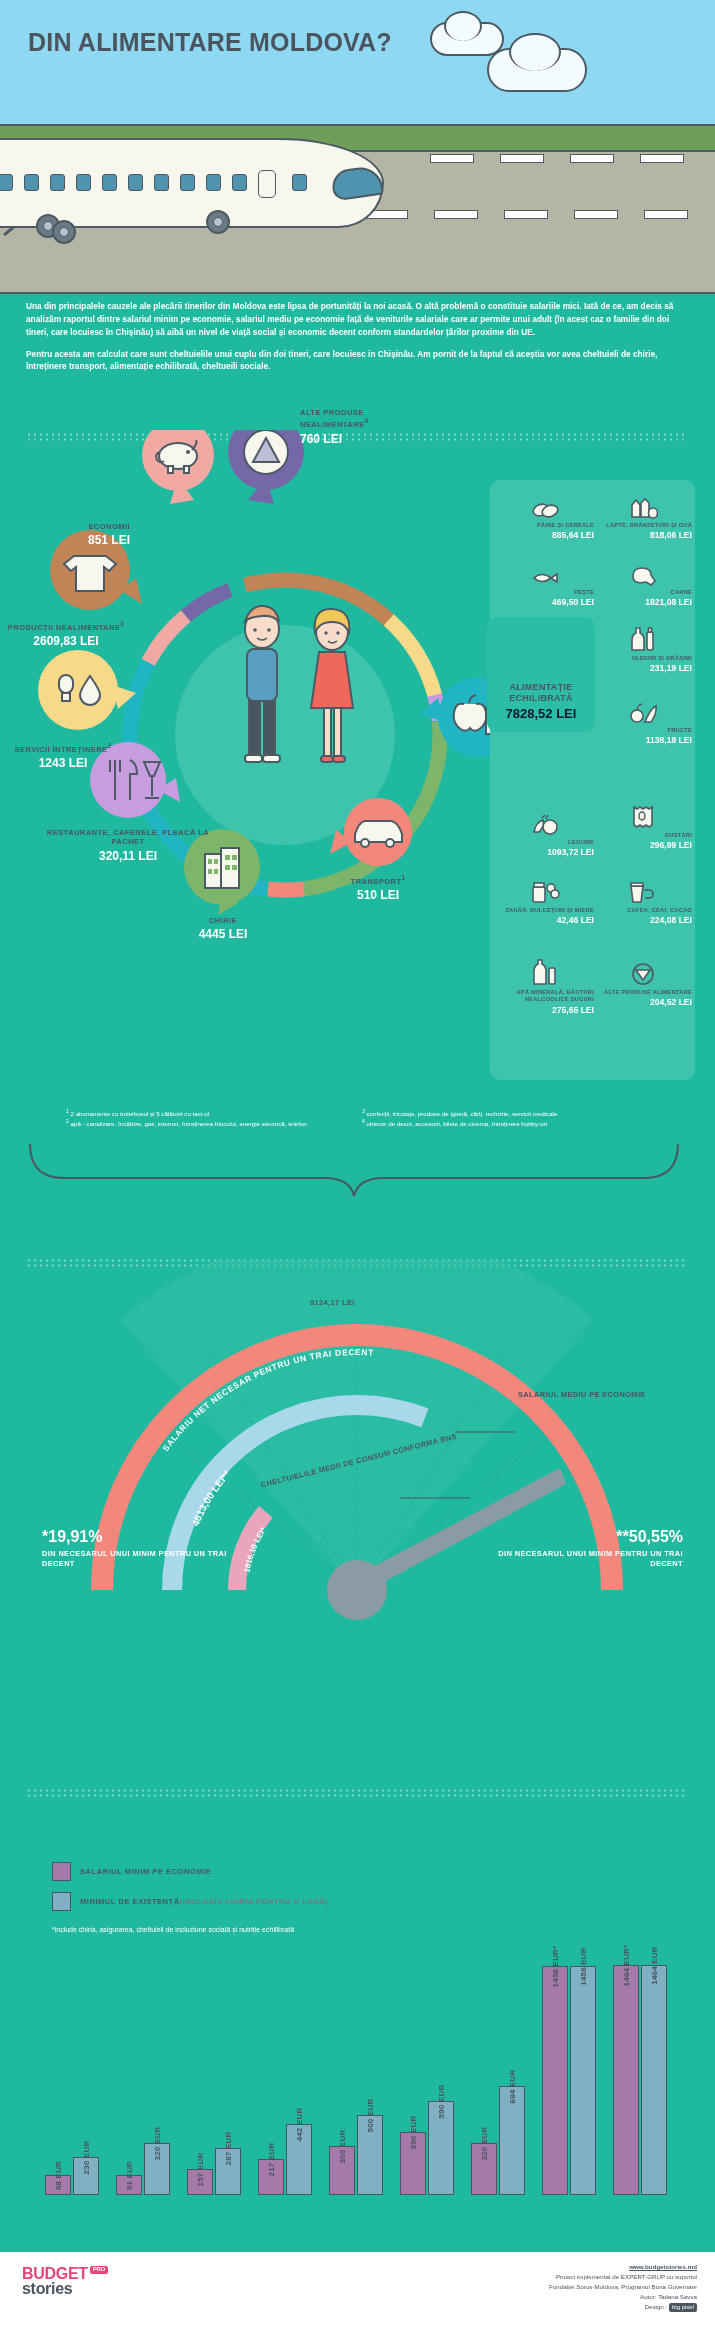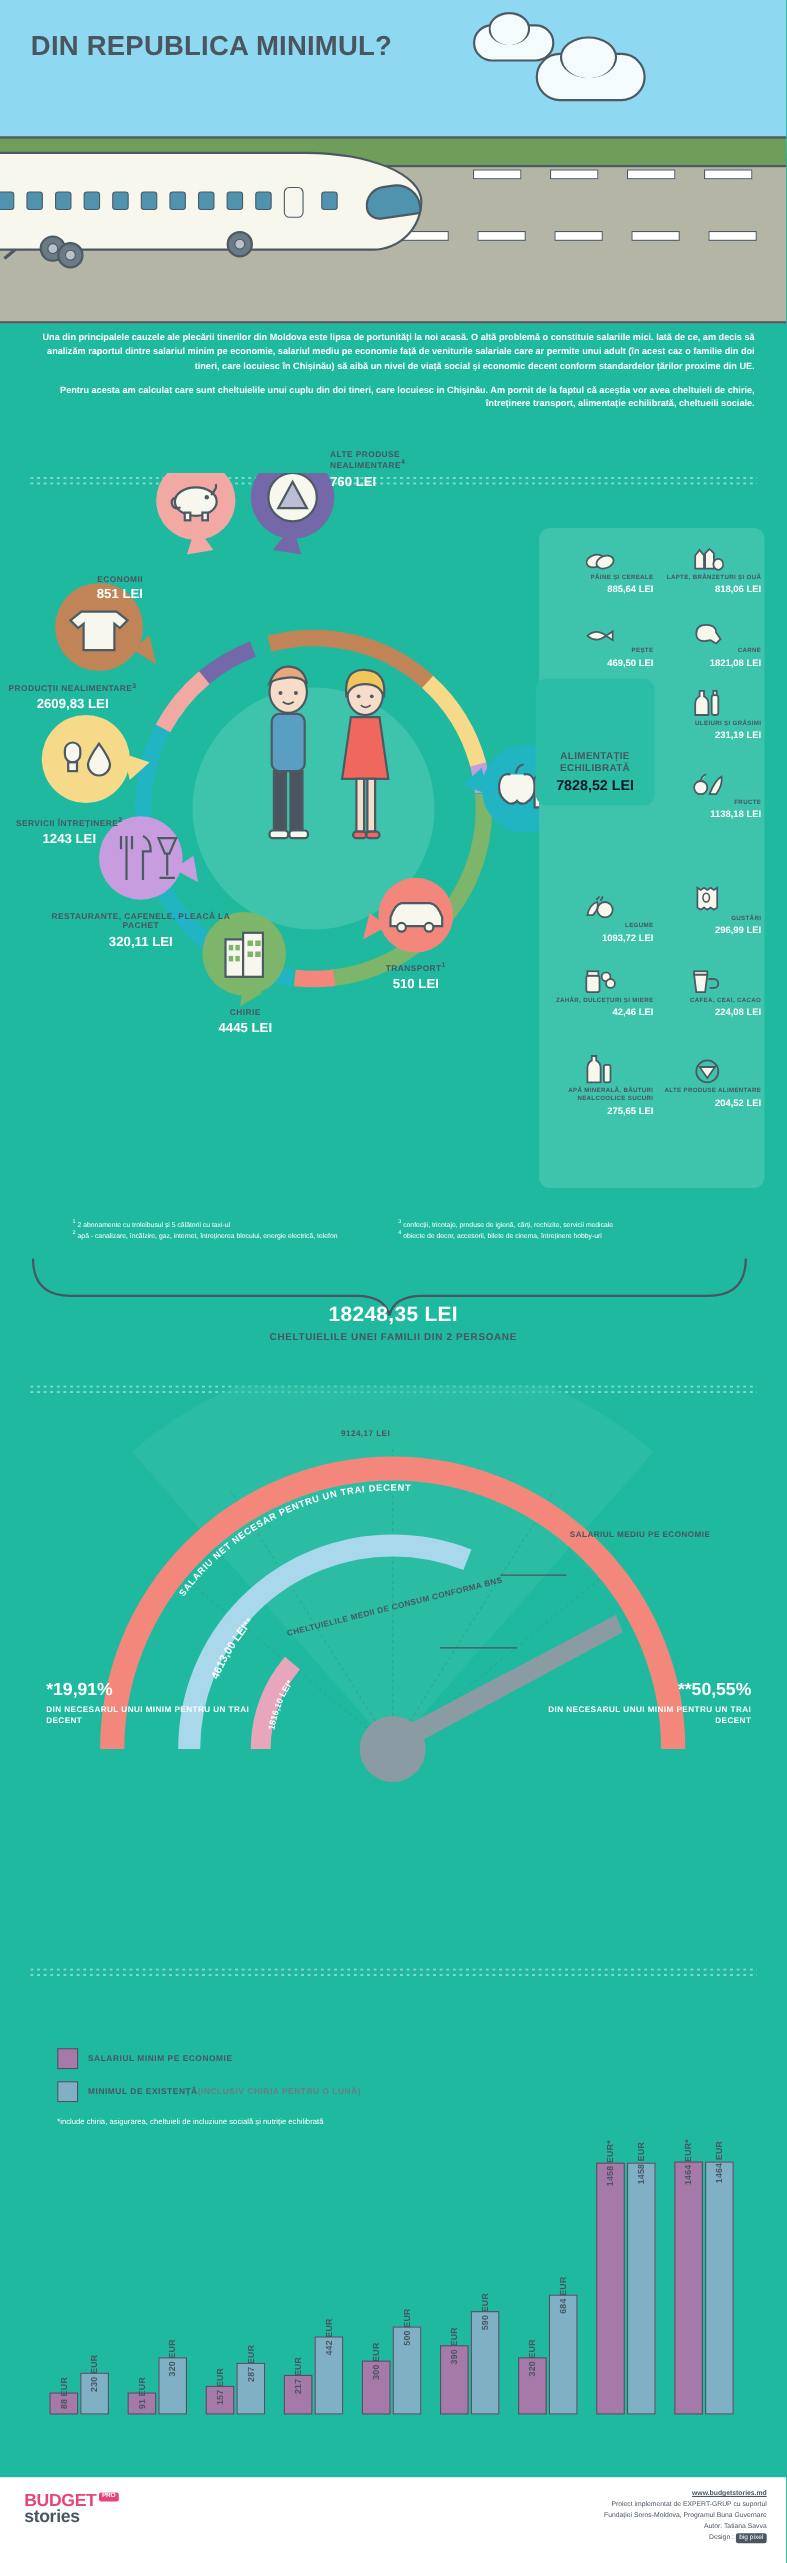--- a/index.html
+++ b/index.html
@@ -24,21 +24,21 @@
   .plane{position:absolute;left:-40px;top:138px;width:420px;height:86px;background:#f7f7ee;border:2px solid #4b5a63;border-radius:0 140px 60px 0/0 60px 60px 0;z-index:4;}
   .win{position:absolute;top:34px;width:13px;height:15px;background:#4f93ae;border:1.8px solid #4b5a63;border-radius:3px;}
   .door{position:absolute;left:296px;top:30px;width:16px;height:26px;background:#f7f7ee;border:1.8px solid #4b5a63;border-radius:5px;}
   .cockpit{position:absolute;left:370px;top:28px;width:46px;height:26px;background:#4f93ae;border:2px solid #4b5a63;border-radius:24px 30px 6px 16px;transform:rotate(-8deg);}
   .wheel{position:absolute;width:20px;height:20px;border-radius:50%;background:#6b7b86;border:2px solid #4b5a63;z-index:5;}
   .wheel:after{content:"";position:absolute;left:5px;top:5px;width:8px;height:8px;border-radius:50%;background:#b8c2c8;border:1.5px solid #4b5a63;}
   .wing{position:absolute;left:-10px;top:195px;width:120px;height:3px;background:#4b5a63;transform:rotate(-40deg);z-index:3;}
 
   
   .intro{position:absolute;left:26px;top:300px;width:660px;color:#fff;font-size:8.3px;line-height:1.55;}
-  .intro p{margin:0 0 9px 0;text-align:right;}
+  .intro p{margin:0 0 9px 0;}
   .intro b{font-weight:bold;}
 
   
   .dots{position:absolute;left:26px;width:662px;height:10px;
     background-image:radial-gradient(circle, rgba(255,255,255,.45) 1px, transparent 1.2px);
     background-size:6px 5px;}
 
   
   .donut-wrap{position:absolute;left:0;top:430px;width:715px;height:680px;}
   .lbl{position:absolute;color:#4a5560;font-size:7.6px;font-weight:bold;letter-spacing:.4px;line-height:1.25;}
@@ -99,21 +99,21 @@
 </head>
 <body>
 
 <div class="page">
 
   <div class="sky"></div>
   <div class="cloud c1"></div>
   <div class="cloud c2"></div>
 
   <div class="headline">
-    <div class="l2">DIN REPUBLICA MINIMUL?</div>
+    <div class="l2">DIN ALIMENTARE MOLDOVA?</div>
   </div>
 
   <div class="grass"></div>
   <div class="tarmac">
     <div class="dash" style="left:14px;top:58px;width:42px;"></div>
     <div class="dash" style="left:84px;top:58px;width:42px;"></div>
     <div class="dash" style="left:154px;top:58px;width:42px;"></div>
     <div class="dash" style="left:224px;top:58px;width:42px;"></div>
     <div class="dash" style="left:294px;top:58px;width:42px;"></div>
     <div class="dash" style="left:364px;top:58px;width:42px;"></div>
@@ -448,24 +448,20 @@
   </div>
   <div class="fn" style="left:362px;top:1108px;width:300px;">
     <div><sup>3</sup> <span>confecții, tricotaje, produse de igienă, cărți, rechizite, servicii medicale</span></div>
     <div><sup>4</sup> <span>obiecte de decor, accesorii, bilete de cinema, întreținere hobby-uri</span></div>
   </div>
 
   <svg width="715" height="60" style="position:absolute;left:0;top:1140px;">
     <path d="M30 4 q0 34 34 34 h260 q26 0 30 18 q4 -18 30 -18 h260 q34 0 34 -34" fill="none" stroke="#4a5560" stroke-width="2"></path>
   </svg>
 
-  <div class="total">
-    <div class="v">18248,35 LEI</div>
-    <div class="t">CHELTUIELILE UNEI FAMILII DIN 2 PERSOANE</div>
-  </div>
 
   <div class="dots" style="top:1258px;"></div>
 
   <div class="fan">
     <svg width="715" height="420" style="position:absolute;left:0;top:0;">
 
       <path d="M357 330 L120 60 A360 360 0 0 1 594 60 Z" fill="#35c0a8" opacity="0.55"></path>
 
       <g stroke="#2aa892" stroke-width="1" stroke-dasharray="3,3" fill="none">
         <line x1="357" y1="330" x2="357" y2="55"></line>

